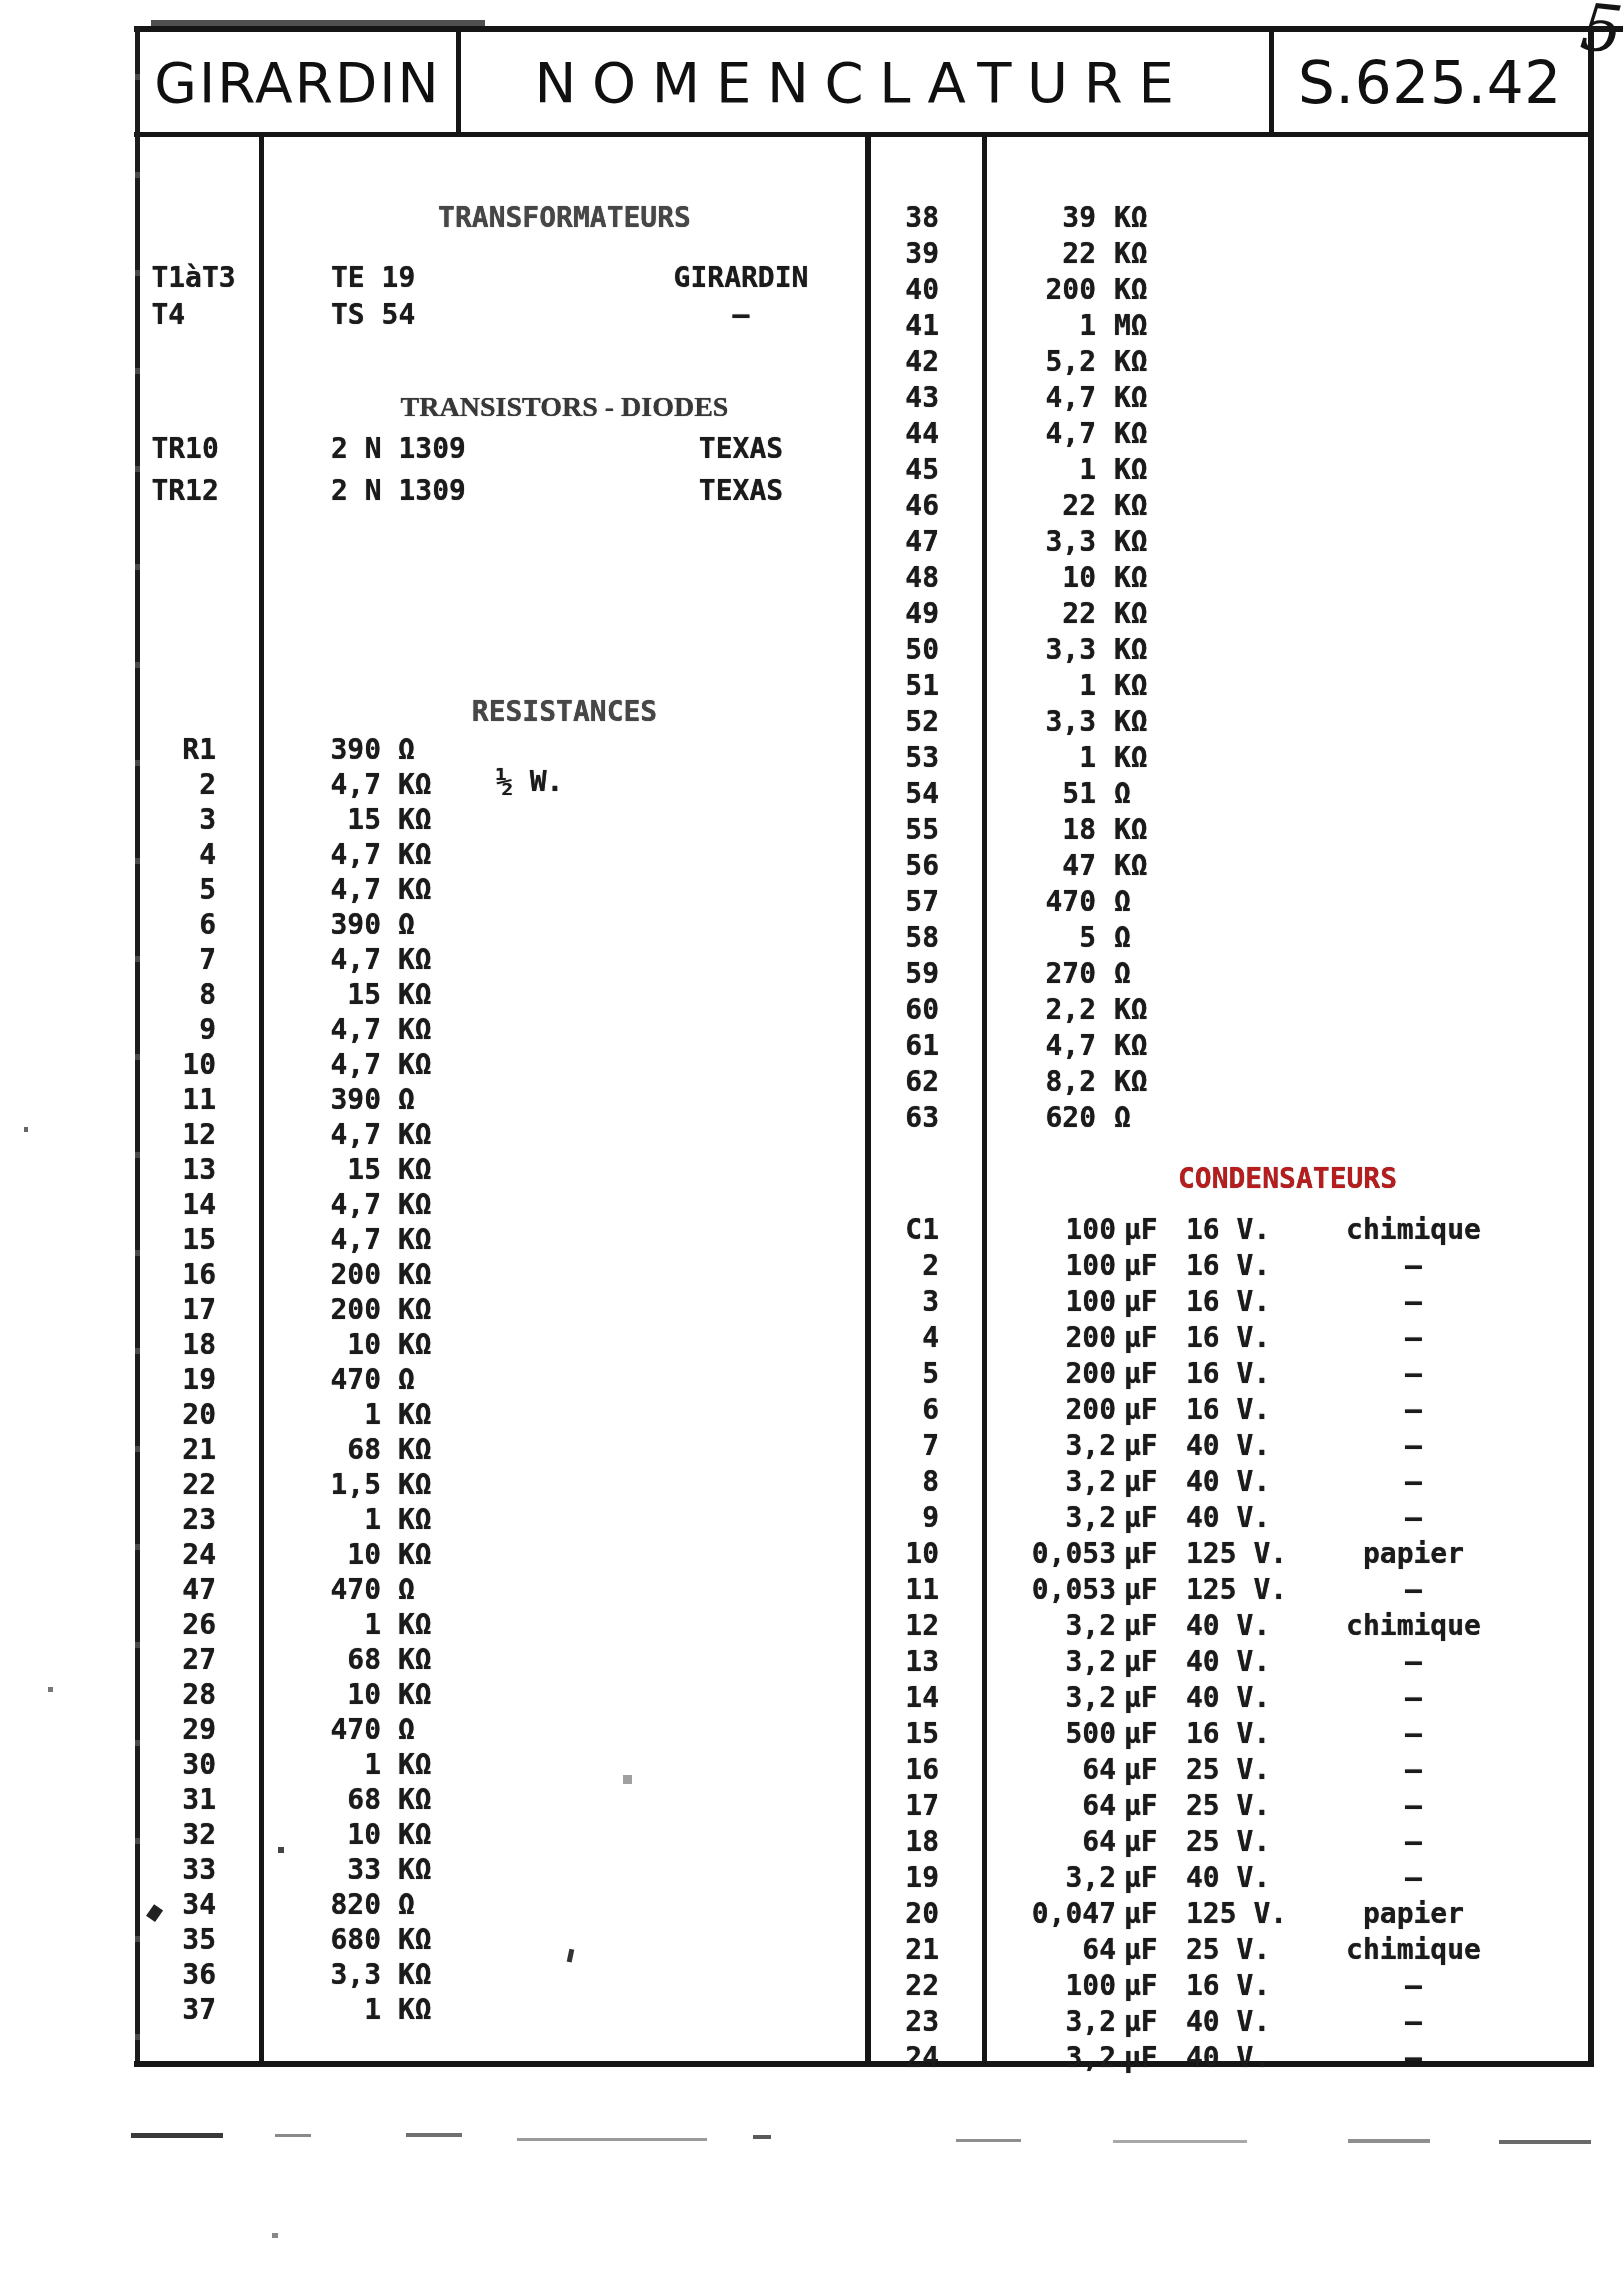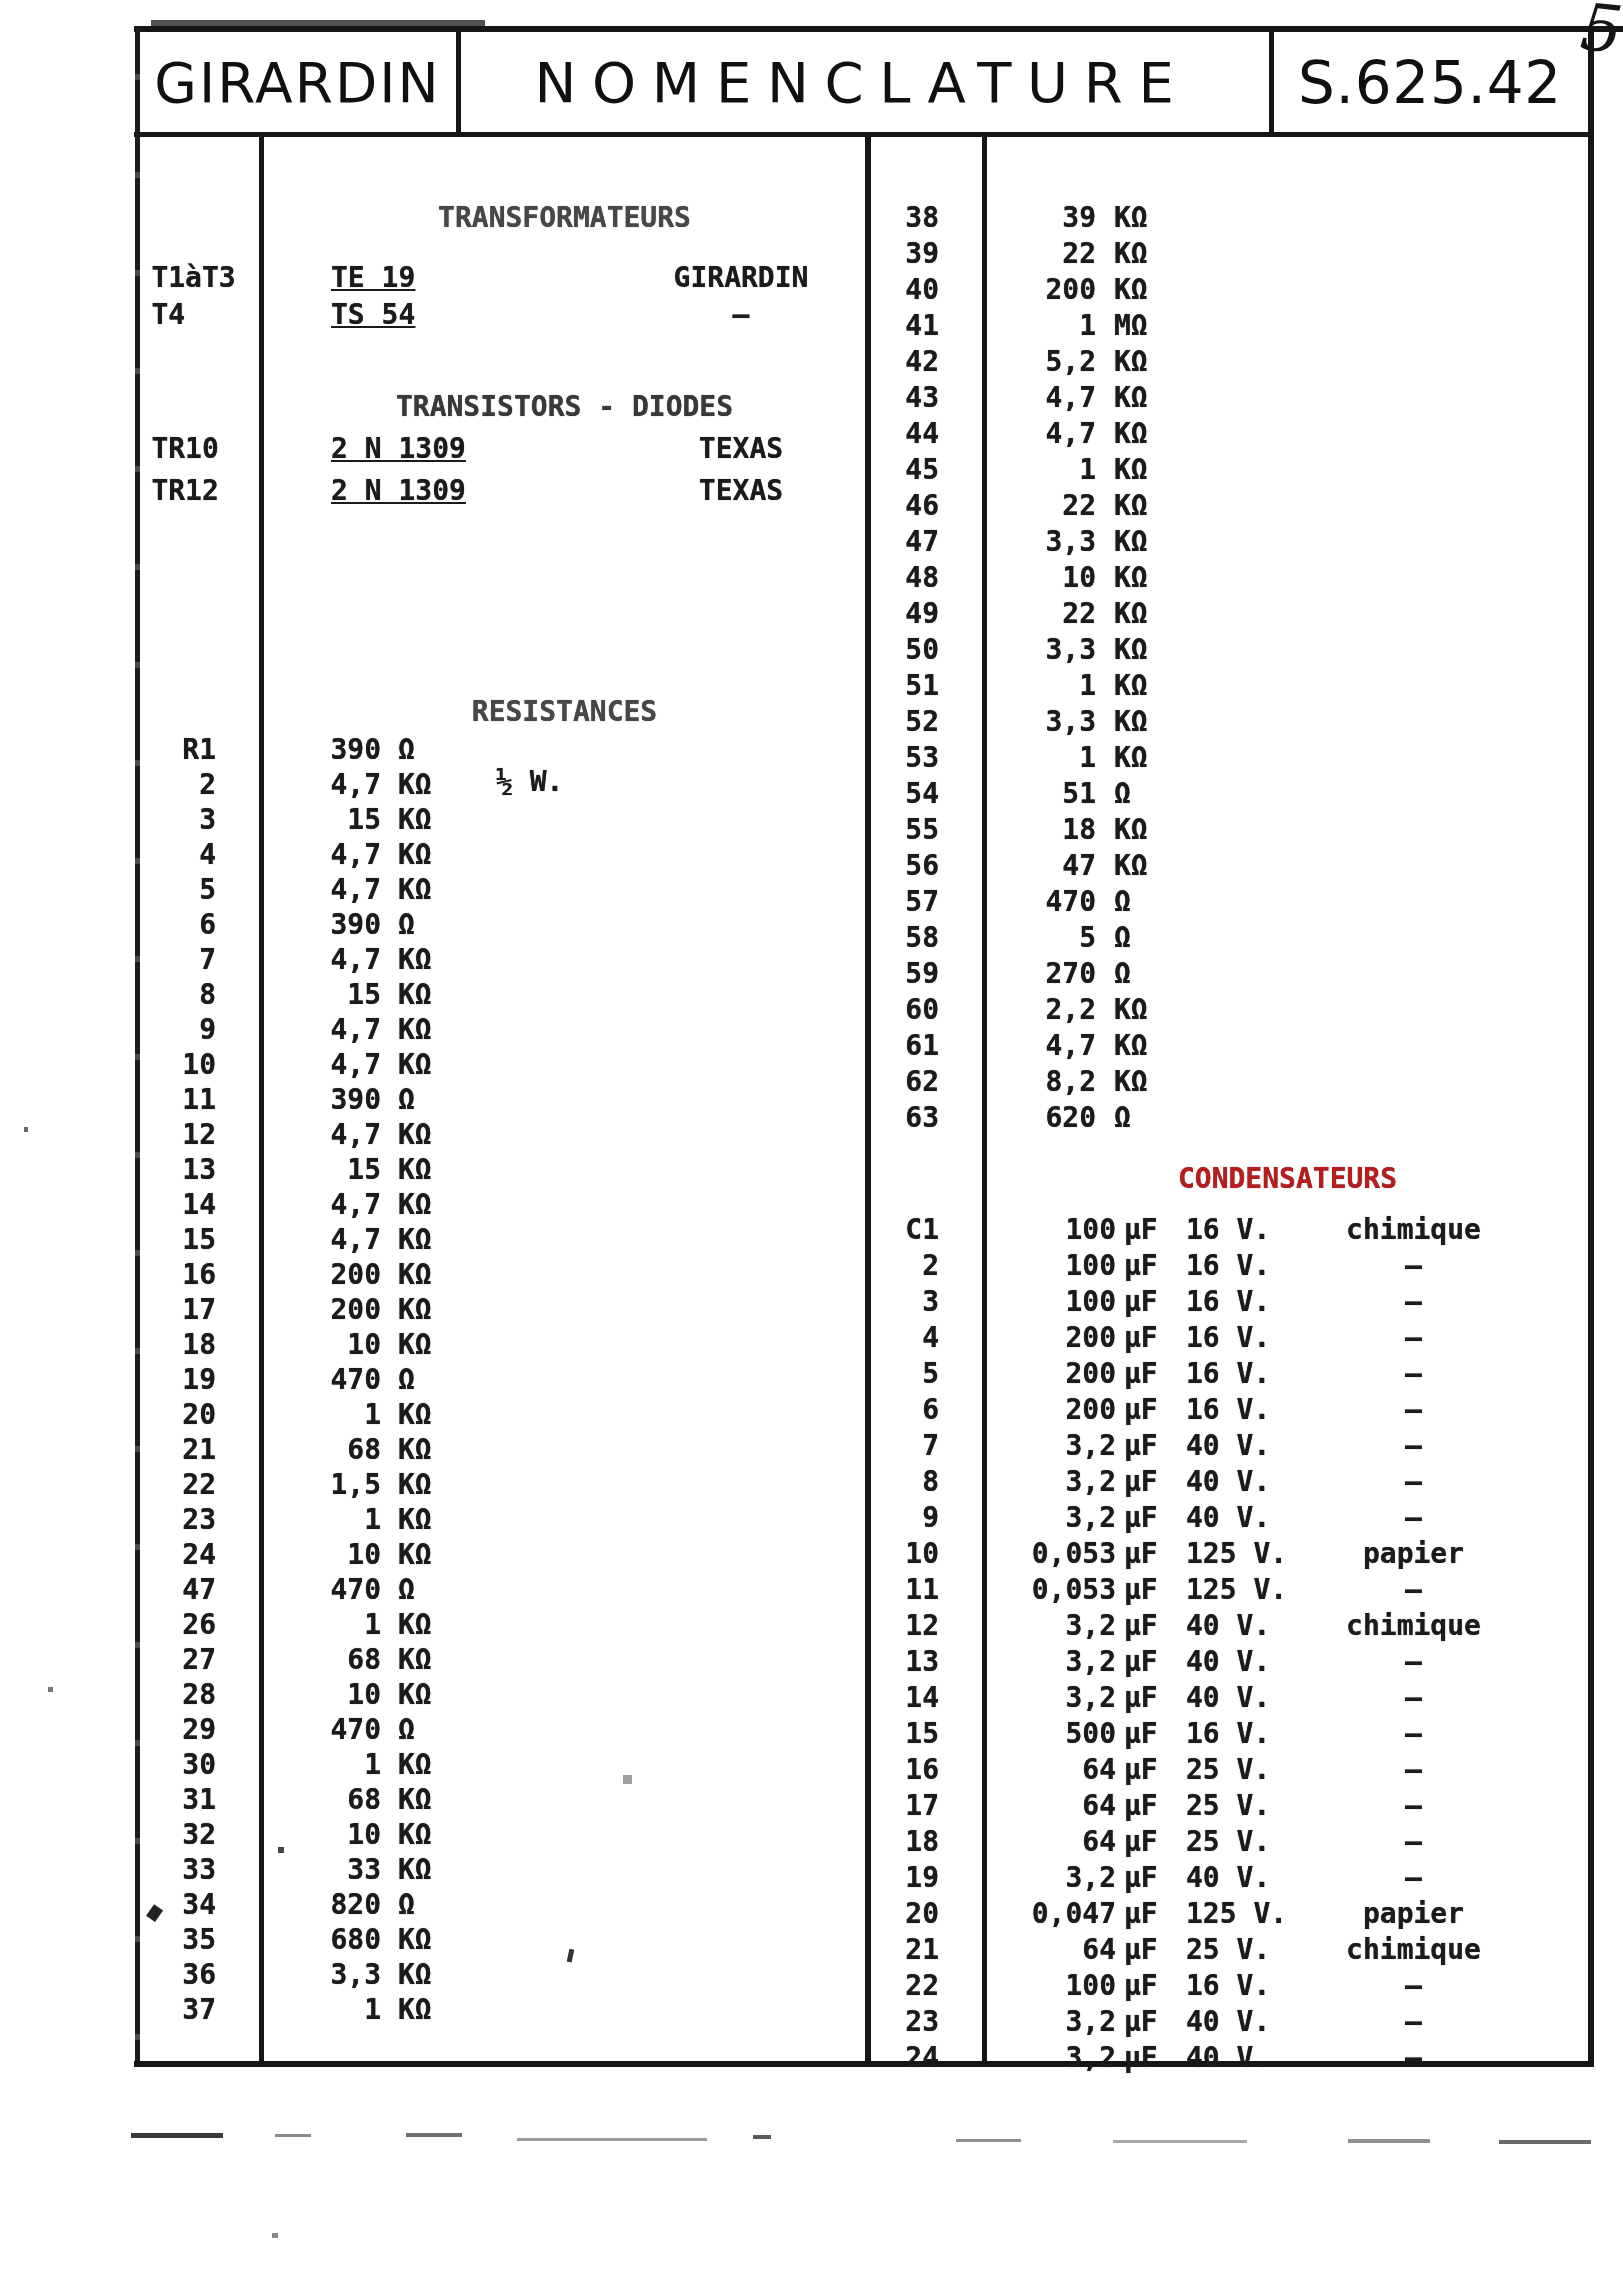--- a/index.html
+++ b/index.html
@@ -33,42 +33,42 @@
     font-size:65px; color:#141414; transform:rotate(6deg);
   }
   
   .sec-title, .rows {
     font-size:28px; font-weight:bold;
     text-shadow:0 0 0.8px rgba(10,10,10,.8);
     white-space:nowrap;
   }
   .sec-title { position:absolute; height:41px; line-height:41px; text-align:center; color:#474747; }
   .t-transfo      { left:261px;  width:607px; top:197px;  }
-  .t-transistors  { left:261px;  width:607px; top:386px;  color:#383838; }
+  .t-transistors  { left:261px;  width:607px; top:386px;  color:#383838;font-family:Liberation Serif, serif; }
   .t-resist       { left:261px;  width:607px; top:691px; }
   .t-cond         { left:984px; width:607px; top:1158px; color:#b91c1c; }
 
   .rows { position:absolute; }
   .row  { position:relative; }
   .row span { position:absolute; top:0; white-space:nowrap; }
 
   .transfo-rows    { left:137px;  top:259px;  width:729px; }
   .transfo-rows .row    { height:37px;   line-height:37px; }
   .transistor-rows { left:137px;  top:428px;  width:729px; }
   .transistor-rows .row { height:42px;   line-height:42px; }
   .res-left        { left:137px;  top:732px; width:729px; }
   .res-left .row        { height:35px; line-height:35px; }
   .res-right       { left:867px; top:200px;  width:723px; }
   .res-right .row       { height:36px; line-height:36px; }
   .cond-rows       { left:867px; top:1212px; width:723px; }
   .cond-rows .row       { height:36px; line-height:36px; }
 
   
   .ref-alpha { left:14.4px; }
-  .val-alpha { left:194px;text-decoration:underline; }
+  .val-alpha { left:194px; }
   .maker     { left:429px; width:350px; text-align:center; }
   .ref-num   { left:0; width:79px; text-align:right; }
   .num-l     { left:120px; width:124px; text-align:right; }
   .unit-l    { left:261px; }
   .note-l    { left:359px;margin-top:32px; }
   
   .ref-num2  { left:0; width:72px; text-align:right; }
   .num-r     { left:105px; width:124px; text-align:right; }
   .unit-r    { left:247px; }
   .num-c     { left:98px; width:151px; text-align:right; }

